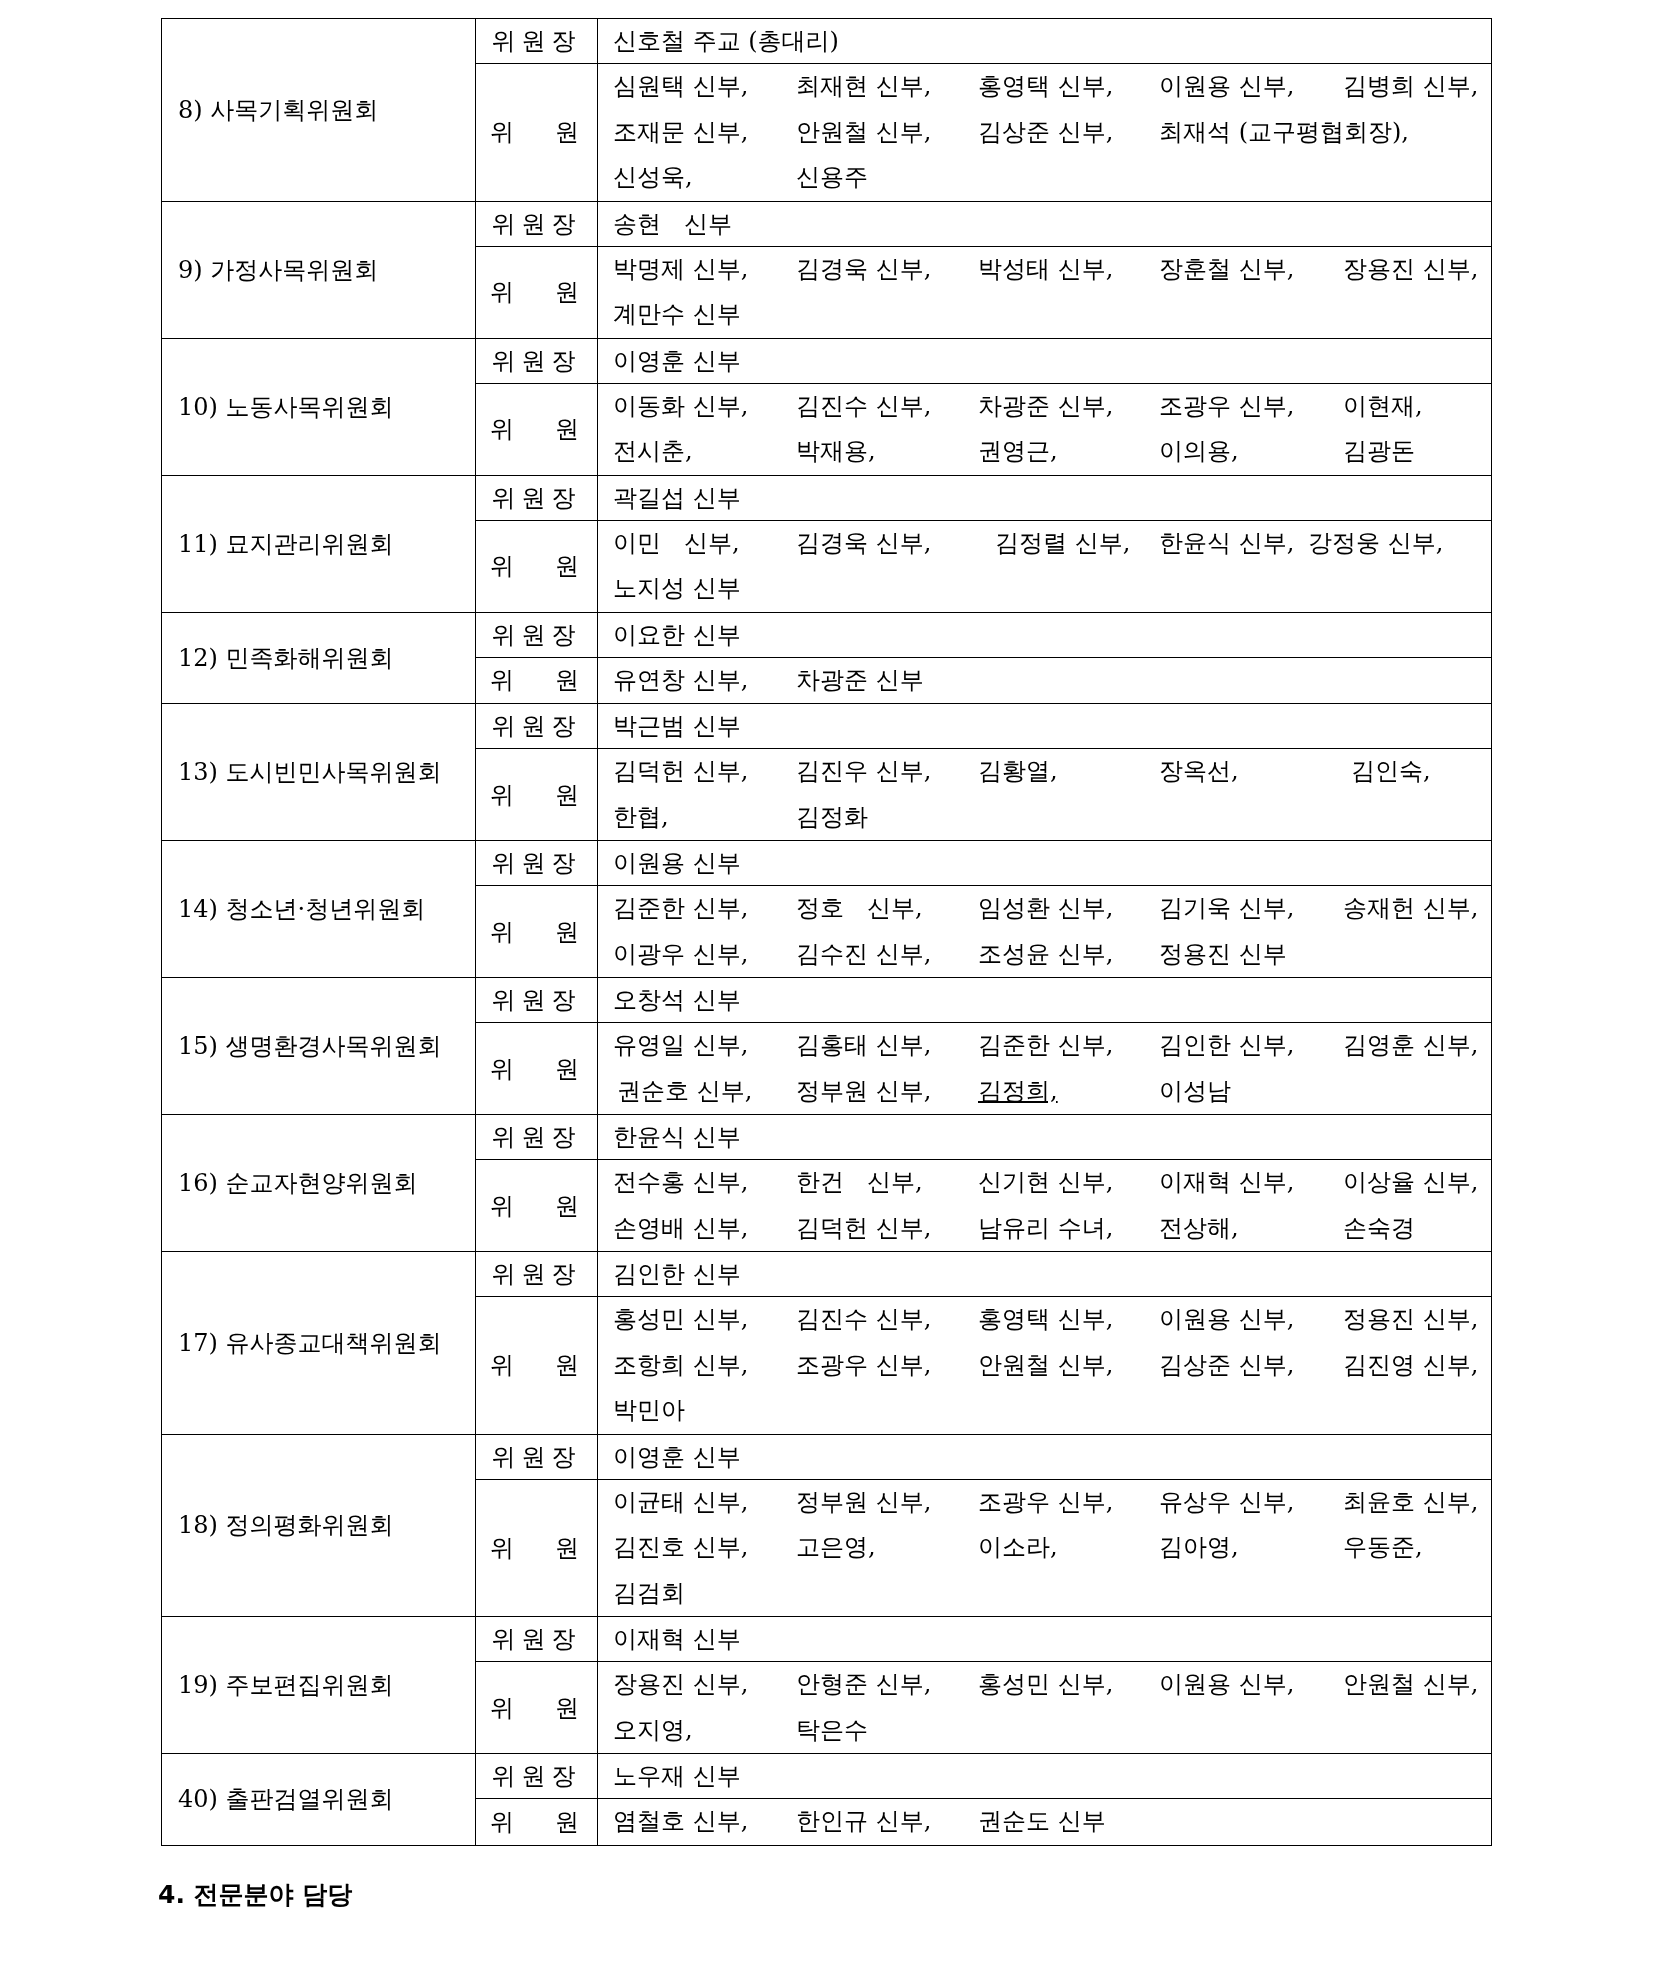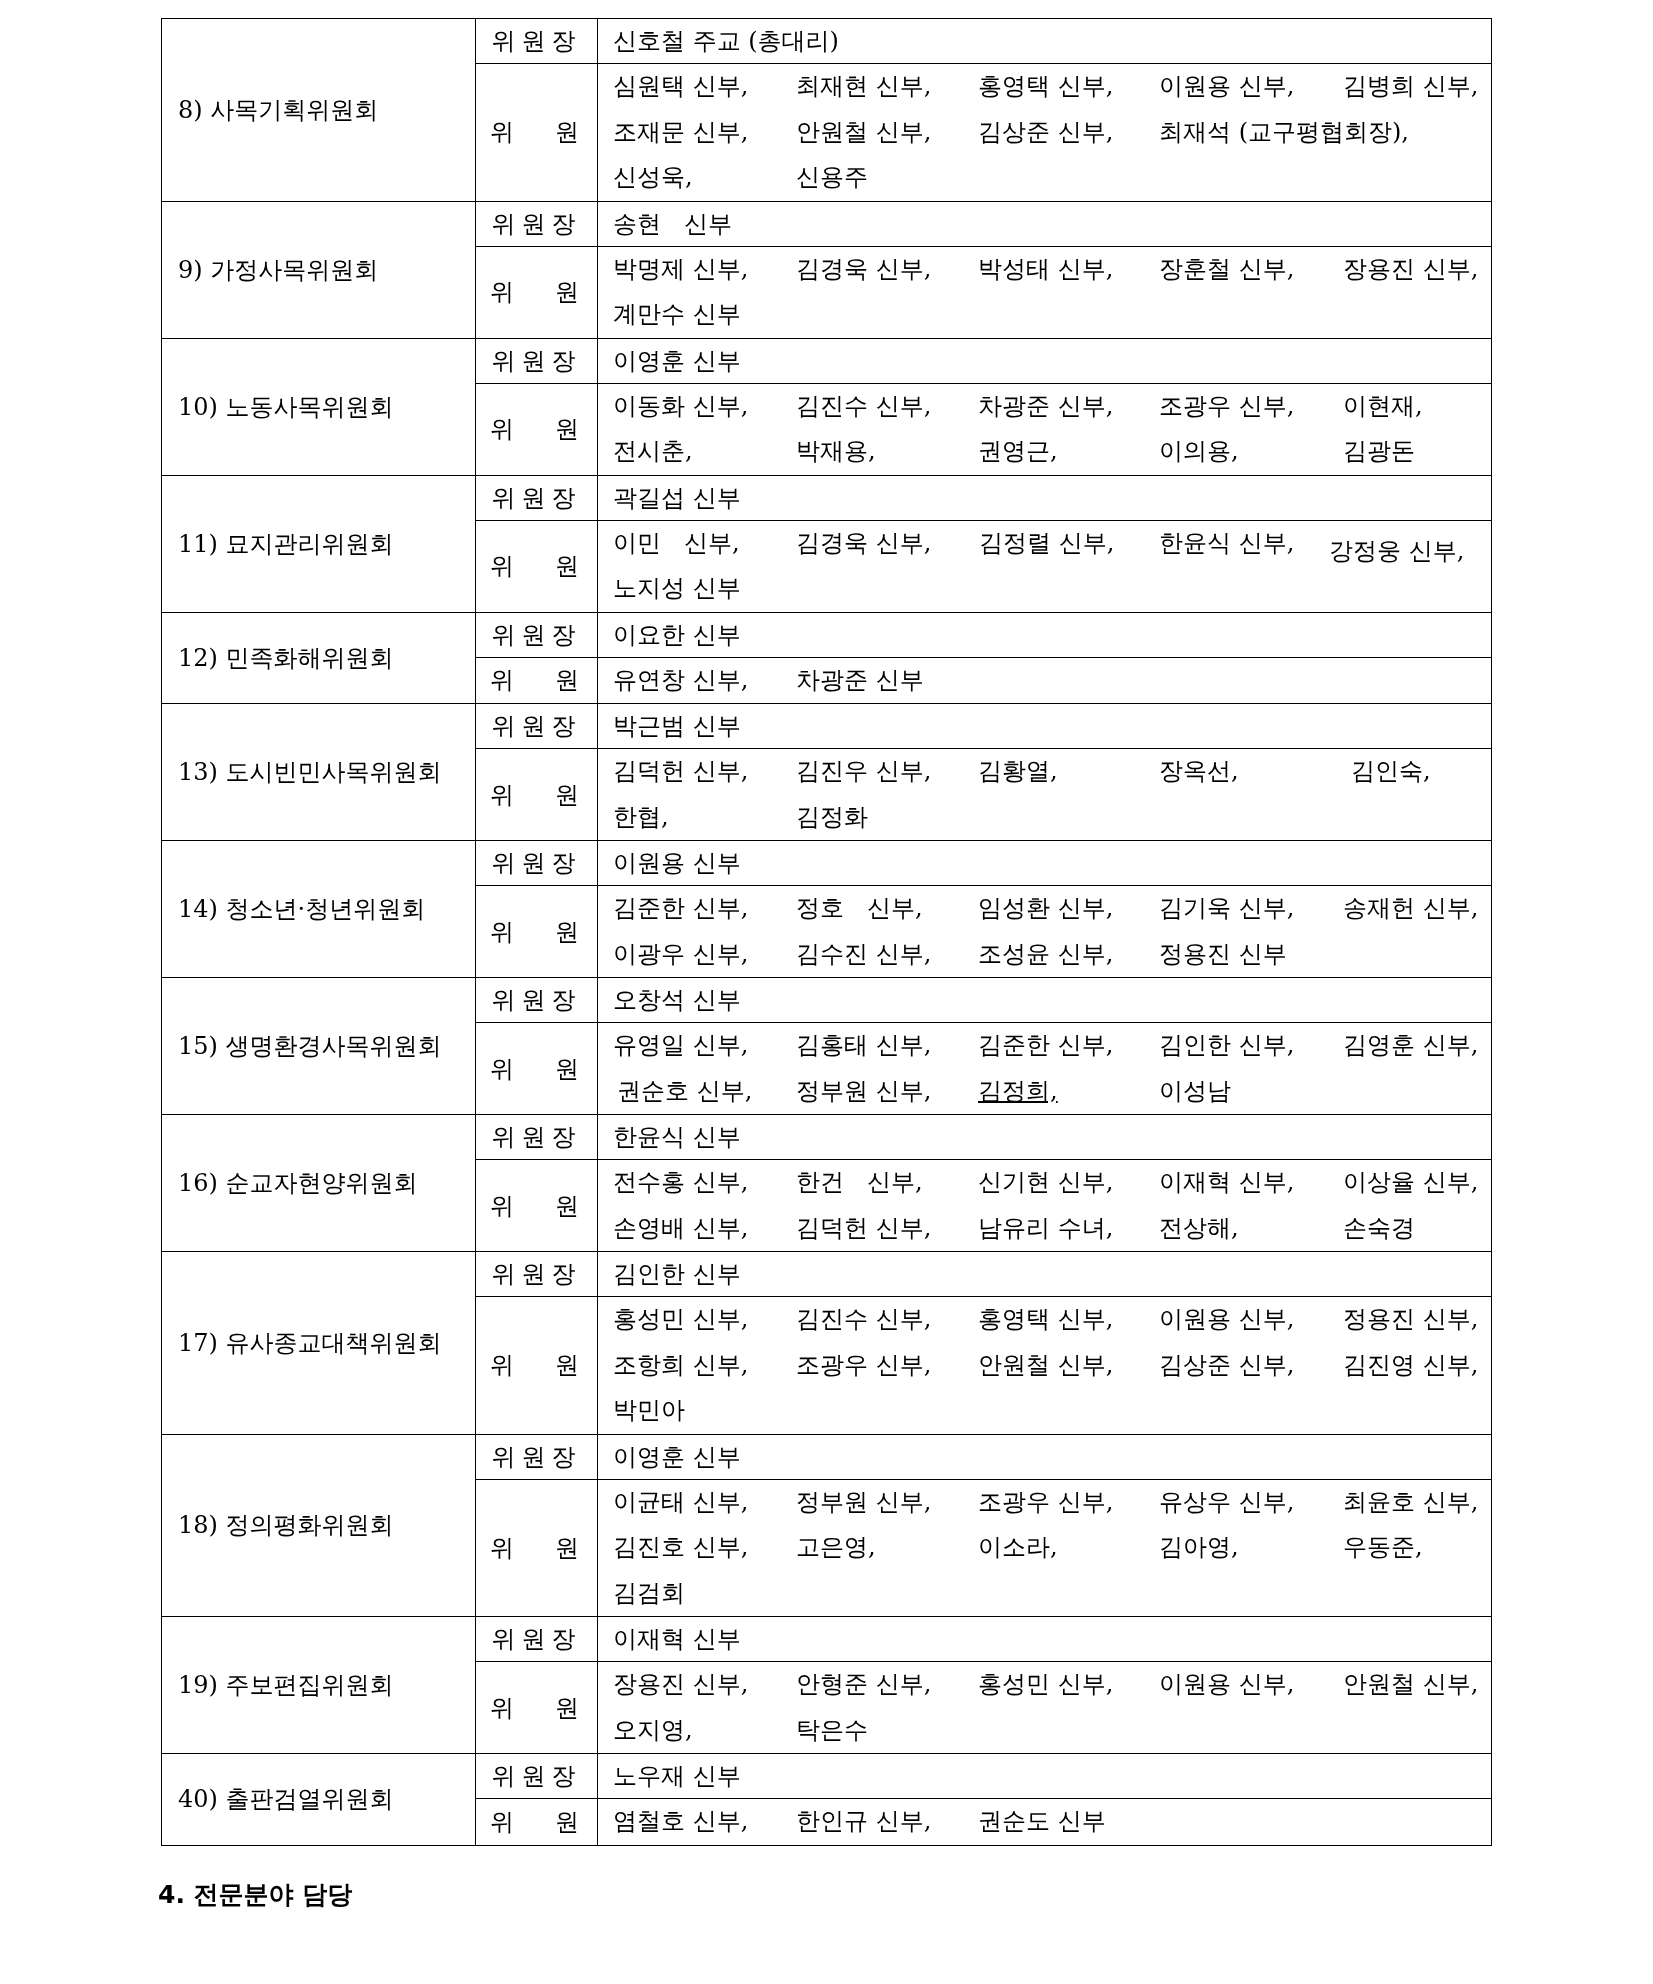--- a/index.html
+++ b/index.html
@@ -128,23 +128,23 @@
           <td class="role member">
             <div class="role-wrap">
               <span>위</span>
               <span>원</span>
             </div>
           </td>
           <td class="val">
             <div class="line">
               <span class="cell" style="left: 0px; white-space: pre;">이민   신부,</span>
               <span class="cell" style="left: 183px; white-space: pre;">김경욱 신부,</span>
-              <span class="cell" style="left: 366px; white-space: pre;">김정렬 신부,</span>
+              <span class="cell" style="left: 382px; white-space: pre;">김정렬 신부,</span>
               <span class="cell" style="left: 546px; white-space: pre;">한윤식 신부,</span>
-              <span class="cell" style="left: 716px; white-space: pre; margin-top: 8px;">강정웅 신부,</span>
+              <span class="cell" style="left: 695px; white-space: pre;">강정웅 신부,</span>
             </div>
             <div class="line">
               <span class="cell" style="left: 0px; white-space: pre;">노지성 신부</span>
             </div>
           </td>
         </tr>
         <tr class="head-row">
           <td class="cname" rowspan="2">12) 민족화해위원회</td>
           <td class="role">위원장</td>
           <td class="val single" style="white-space: pre;">이요한 신부</td>

